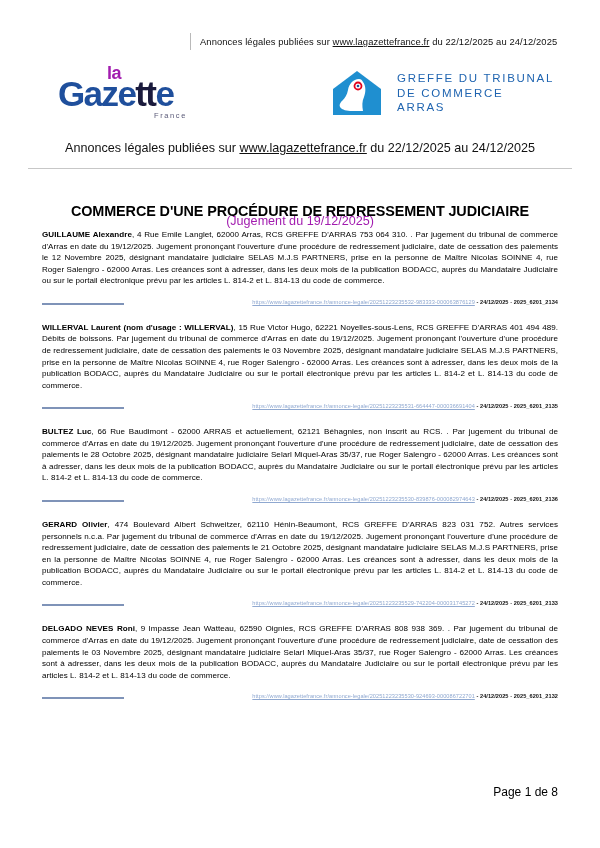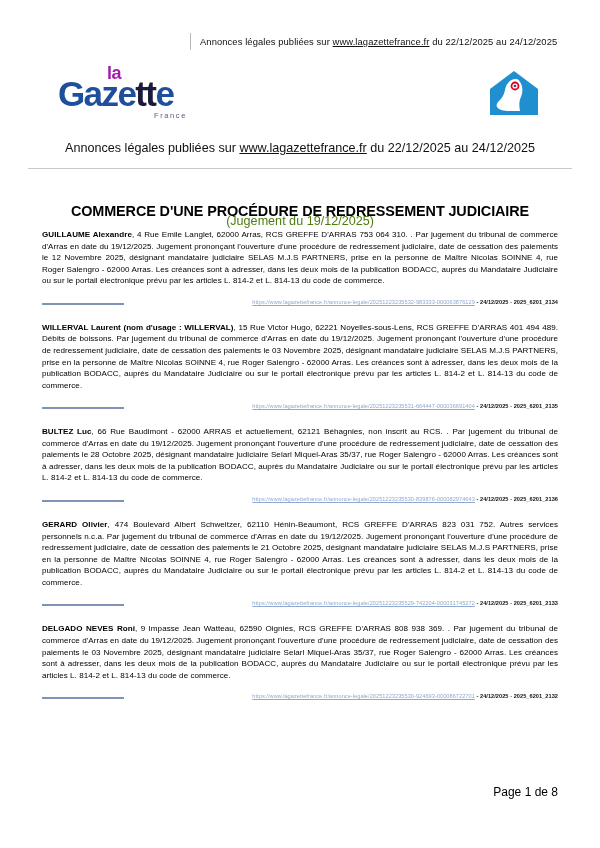--- a/index.html
+++ b/index.html
@@ -163,21 +163,21 @@
     color: #000;
   }
   .doc-subtitle {
     position: absolute;
     top: 213px;
     left: 28px;
     right: 28px;
     text-align: center;
     font-size: 12.6px;
     line-height: 17px;
-    color: #4d7c0f;
+    color: #a21caf;
   }
 
   
   .announcements {
     position: absolute;
     top: 221px;
     left: 42px;
     width: 516px;
   }
   .ann {
@@ -264,20 +264,25 @@
           <path d="M30 10 C24 10 20 15 19 21 C18 26 16 29 13 32 C11 34 10 36 11 38
                    C13 41 18 42 23 42 L34 42 C33 37 33 32 35 28 C37 23 37 17 34 13
                    C33 11 32 10 30 10 Z" fill="#ffffff"></path>
           <path d="M12 33 C15 31 18 32 20 35 C17 36 14 35 12 33 Z" fill="#ffffff"></path>
           <circle cx="29" cy="17" r="5.2" fill="#ffffff"></circle>
           <circle cx="29" cy="17" r="4.4" fill="#e2001a"></circle>
           <circle cx="29" cy="17" r="2.6" fill="#ffffff"></circle>
           <circle cx="29" cy="17" r="1.3" fill="#1f4f9c"></circle>
         </svg>
       </span>
+      <span class="greffe-words">
+        <span>GREFFE DU TRIBUNAL</span><br>
+        <span>DE COMMERCE</span><br>
+        <span>ARRAS</span>
+      </span>
     </div>
   </div>
 
   <div class="headline"><span>Annonces légales publiées sur </span><span class="u">www.lagazettefrance.fr</span><span> du 22/12/2025 au 24/12/2025</span></div>
 
   <div class="hr-main"></div>
 
   <h1 class="doc-title">COMMERCE D'UNE PROCÉDURE DE REDRESSEMENT JUDICIAIRE</h1>
   <div class="doc-subtitle">(Jugement du 19/12/2025)</div>
 

